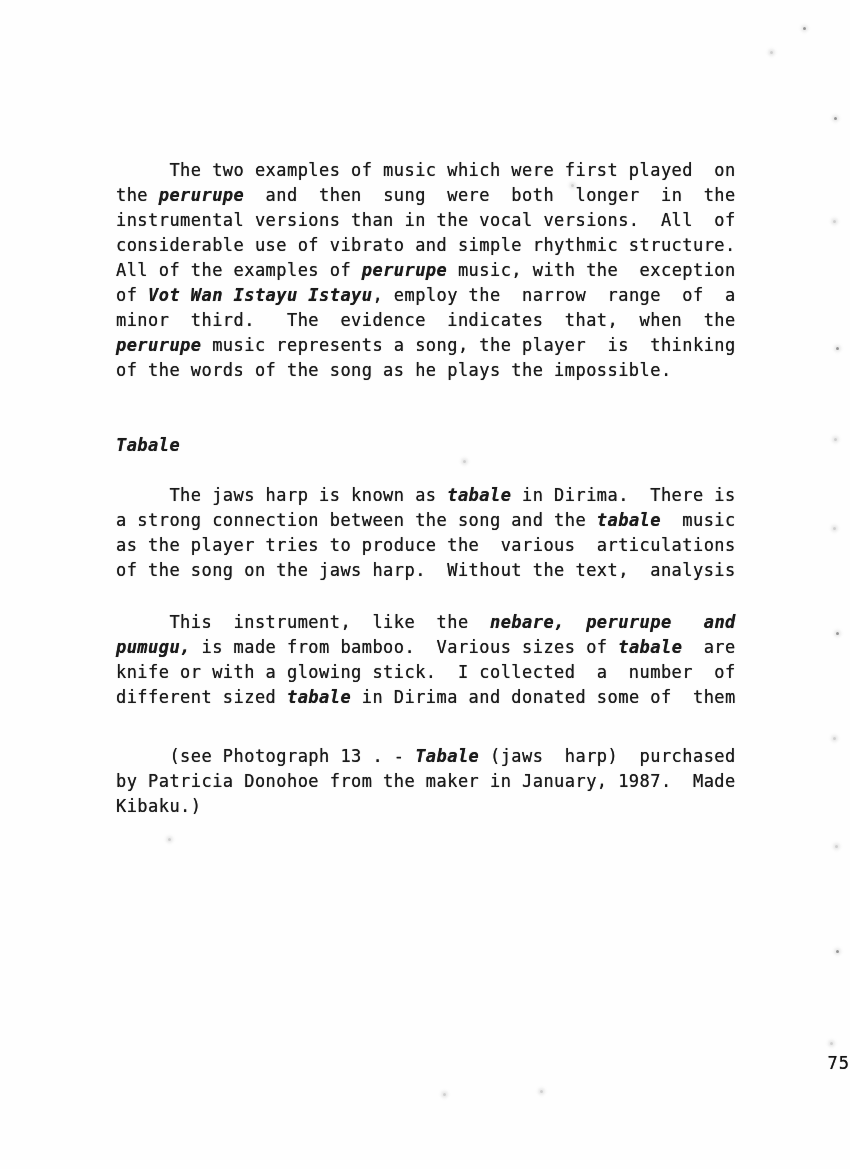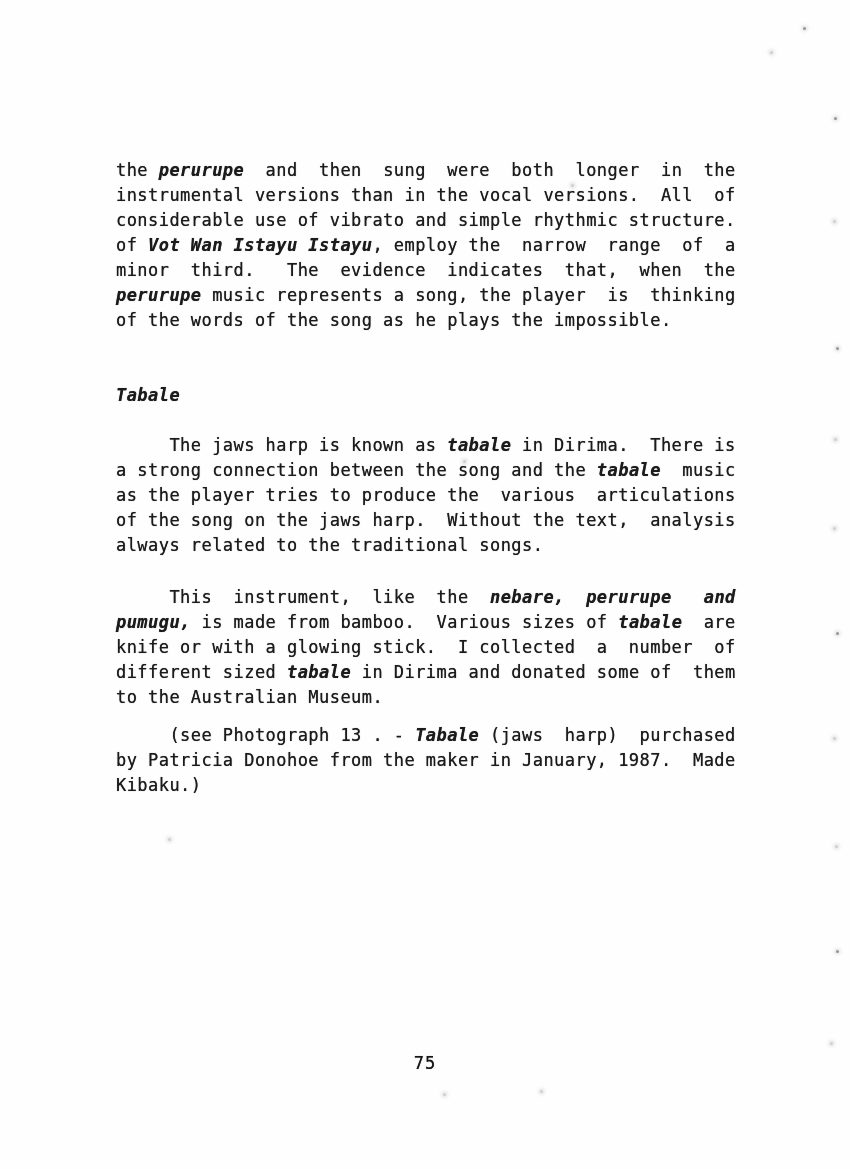--- a/index.html
+++ b/index.html
@@ -24,25 +24,25 @@
     letter-spacing: 0.45px;
     text-shadow: 0 0 0.7px rgba(25,25,25,0.85);
   }
   .line { white-space: pre; height: 25px; }
   .it { font-style: italic; font-weight: bold; }
   .block.heading { font-style: italic; }
   [data-name="paragraph-1"]          { margin-top: 0; }
   [data-name="section-heading-tabale"]{ margin-top: 50px; }
   [data-name="paragraph-2"]          { margin-top: 25px; }
   [data-name="paragraph-3"]          { margin-top: 27px; }
-  [data-name="paragraph-4"]          { margin-top: 13px; }
+  [data-name="paragraph-4"]          { margin-top: 34px; }
   .page-number {
     position: absolute;
     left: 0; top: 1053px; width: 850px;
-    text-align: center;
+    text-align: right;
     font-size: 17px;
     letter-spacing: 1px;
     color: #151515;
     text-shadow: 0 0 0.7px rgba(25,25,25,0.85);
   }
   .speck {
     position: absolute;
     width: 3px; height: 3px;
     border-radius: 50%;
     background: rgba(60,60,60,0.55);
@@ -50,44 +50,44 @@
   }
   .speck.faint { background: rgba(120,120,120,0.35); }
 </style>
 </head>
 <body>
 
 <div class="page" data-name="document-page">
 
   <div class="text-column" data-name="text-column">
       <div class="block paragraph" data-name="paragraph-1">
+        <div class="line" data-name="text-line"><span>     The two examples of music which were first played  on</span></div>
         <div class="line" data-name="text-line"><span>the </span><span class="it">perurupe</span><span>  and  then  sung  were  both  longer  in  the</span></div>
         <div class="line" data-name="text-line"><span>instrumental versions than in the vocal versions.  All  of</span></div>
         <div class="line" data-name="text-line"><span>considerable use of vibrato and simple rhythmic structure.</span></div>
+        <div class="line" data-name="text-line"><span>All of the examples of </span><span class="it">perurupe</span><span> music, with the  exception</span></div>
         <div class="line" data-name="text-line"><span>of </span><span class="it">Vot Wan Istayu Istayu</span><span>, employ the  narrow  range  of  a</span></div>
         <div class="line" data-name="text-line"><span>minor  third.   The  evidence  indicates  that,  when  the</span></div>
         <div class="line" data-name="text-line"><span class="it">perurupe</span><span> music represents a song, the player  is  thinking</span></div>
         <div class="line" data-name="text-line"><span>of the words of the song as he plays the impossible.</span></div>
       </div>
       <div class="block heading" data-name="section-heading-tabale">
         <div class="line" data-name="text-line"><span class="it">Tabale</span></div>
       </div>
       <div class="block paragraph" data-name="paragraph-2">
         <div class="line" data-name="text-line"><span>     The jaws harp is known as </span><span class="it">tabale</span><span> in Dirima.  There is</span></div>
         <div class="line" data-name="text-line"><span>a strong connection between the song and the </span><span class="it">tabale</span><span>  music</span></div>
         <div class="line" data-name="text-line"><span>as the player tries to produce the  various  articulations</span></div>
         <div class="line" data-name="text-line"><span>of the song on the jaws harp.  Without the text,  analysis</span></div>
-        <div class="line" data-name="text-line"><span>always related to the traditional songs.</span></div>
       </div>
       <div class="block paragraph" data-name="paragraph-3">
         <div class="line" data-name="text-line"><span>     This  instrument,  like  the  </span><span class="it">nebare,</span><span>  </span><span class="it">perurupe</span><span>   </span><span class="it">and</span></div>
         <div class="line" data-name="text-line"><span class="it">pumugu,</span><span> is made from bamboo.  Various sizes of </span><span class="it">tabale</span><span>  are</span></div>
         <div class="line" data-name="text-line"><span>knife or with a glowing stick.  I collected  a  number  of</span></div>
         <div class="line" data-name="text-line"><span>different sized </span><span class="it">tabale</span><span> in Dirima and donated some of  them</span></div>
-        <div class="line" data-name="text-line"><span>to the Australian Museum.</span></div>
       </div>
       <div class="block paragraph" data-name="paragraph-4">
         <div class="line" data-name="text-line"><span>     (see Photograph 13 . - </span><span class="it">Tabale</span><span> (jaws  harp)  purchased</span></div>
         <div class="line" data-name="text-line"><span>by Patricia Donohoe from the maker in January, 1987.  Made</span></div>
         <div class="line" data-name="text-line"><span>Kibaku.)</span></div>
       </div>
     </div>
 
   <div class="page-number" data-name="page-number">75</div>
 

